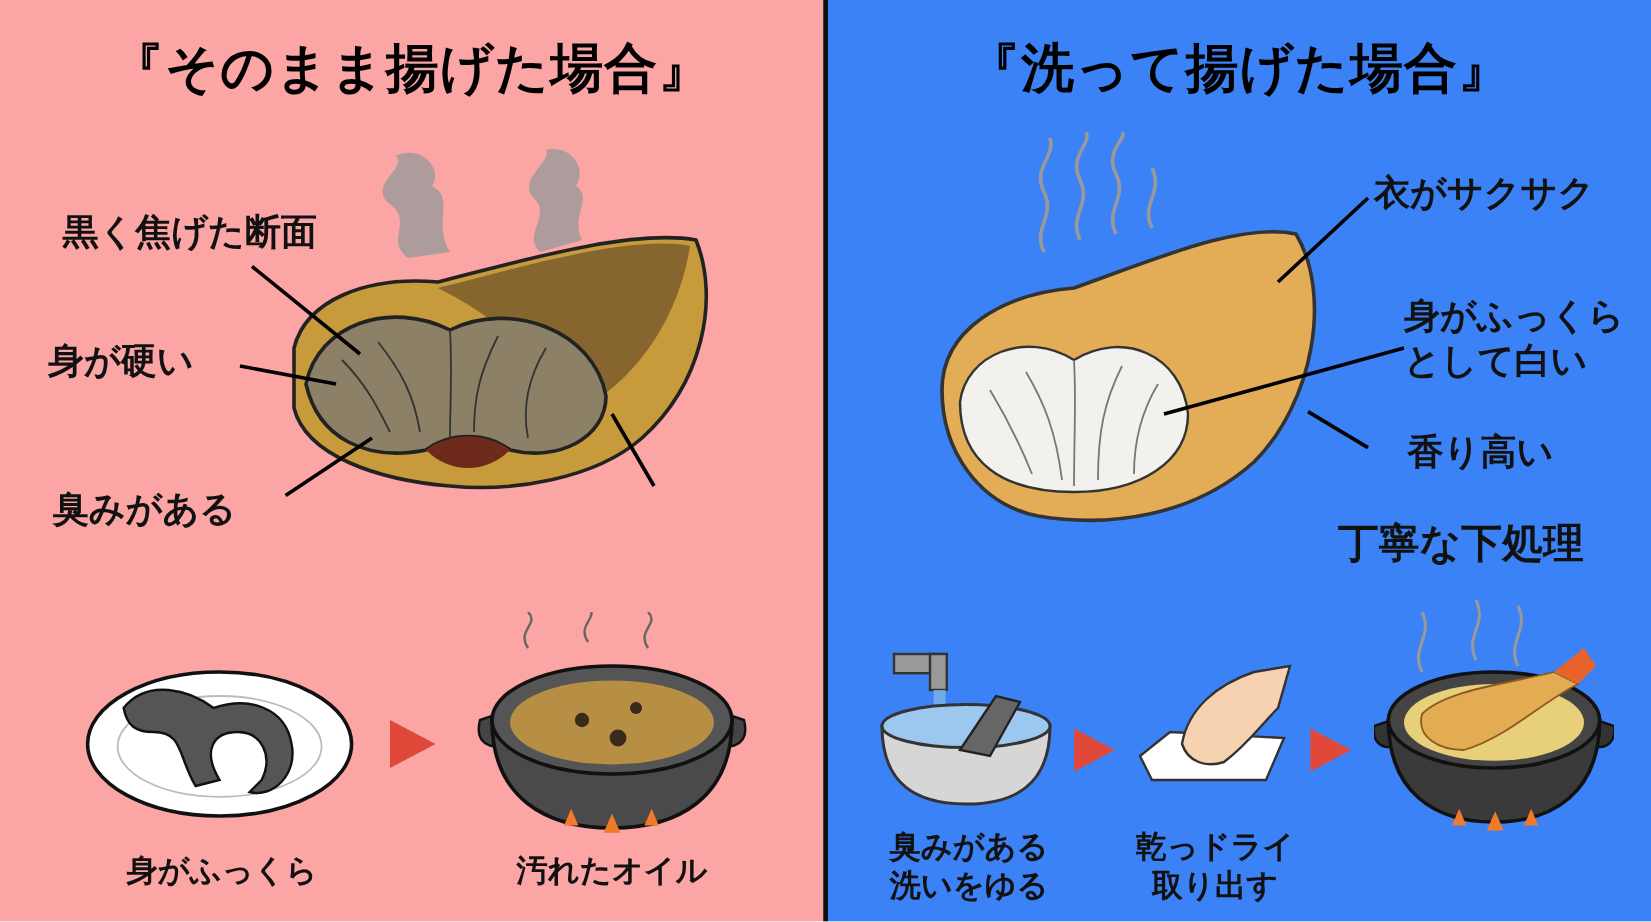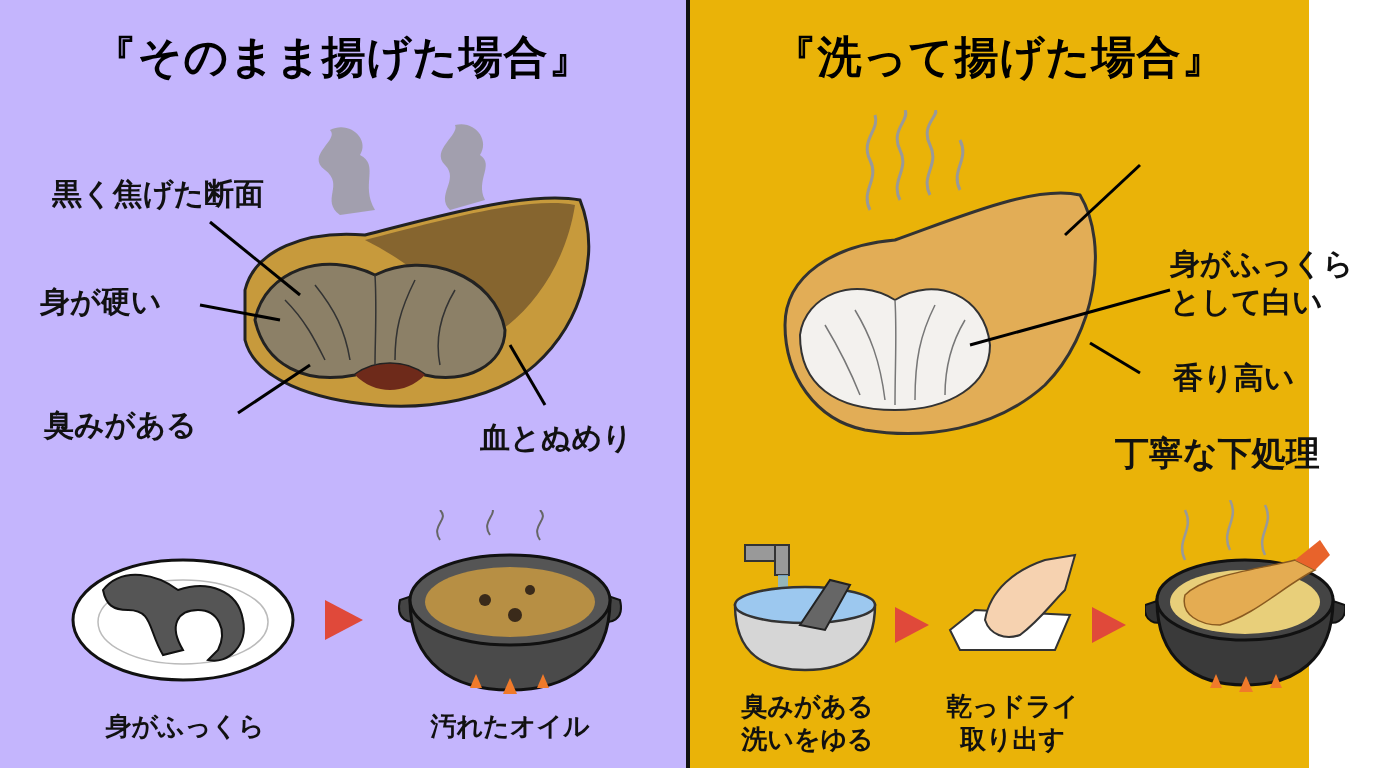--- a/index.html
+++ b/index.html
@@ -1,19 +1,19 @@
 <!DOCTYPE html>
 <html><head>
 <meta charset="utf-8">
 <style>
   html,body{margin:0;padding:0;}
   body{width:1376px;height:768px;position:relative;overflow:hidden;font-family:"DejaVu Sans","Liberation Sans",sans-serif;}
   .panel{position:absolute;top:0;height:768px;}
-  .left{left:0;width:686px;background:#c4b5fd;}
-  .right{left:690px;width:619px;background:#eab308;}
+  .left{left:0;width:686px;background:#fca5a5;}
+  .right{left:690px;width:686px;background:#3b82f6;}
   .divider{position:absolute;left:686px;top:0;width:4px;height:768px;background:#111;}
   .title{position:absolute;top:28px;left:0;width:100%;text-align:center;font-size:44px;font-weight:bold;color:#000;letter-spacing:1px;}
   .lbl{position:absolute;font-weight:bold;color:#111;font-size:30px;white-space:nowrap;line-height:1.2;}
   .cap{position:absolute;font-weight:bold;color:#111;font-size:26px;text-align:center;line-height:1.25;}
   svg{position:absolute;}
   .arrow{position:absolute;width:0;height:0;}
 </style>
 </head>
 <body>
 
@@ -44,21 +44,20 @@
       <line x1="210" y1="222" x2="300" y2="295"></line>
       <line x1="200" y1="305" x2="280" y2="320"></line>
       <line x1="238" y1="413" x2="310" y2="365"></line>
       <line x1="545" y1="405" x2="510" y2="345"></line>
     </g>
   </svg>
 
   <div class="lbl" style="left:52px;top:176px;">黒く焦げた断面</div>
   <div class="lbl" style="left:40px;top:284px;">身が硬い</div>
   <div class="lbl" style="left:44px;top:407px;text-align:center;">臭みがある</div>
-  <div class="lbl" style="left:480px;top:420px;">血とぬめり</div>
 
   <svg style="left:68px;top:550px" width="230" height="135" viewBox="0 0 230 135">
     <ellipse cx="115" cy="70" rx="110" ry="60" fill="#fff" stroke="#111" stroke-width="3"></ellipse>
     <ellipse cx="115" cy="72" rx="85" ry="42" fill="none" stroke="#bbb" stroke-width="1.5"></ellipse>
     <path d="M35 40 C55 15 90 25 110 40 C140 30 170 40 175 70 C180 95 160 115 140 110 L150 100 C160 80 150 60 130 60 C110 60 100 75 115 100 L95 105 C80 80 85 60 60 60 C45 60 38 55 35 40Z" fill="#555" stroke="#111" stroke-width="2"></path>
   </svg>
 
   <div class="arrow" style="left:325px;top:600px;border-left:38px solid #e0493a;border-top:20px solid transparent;border-bottom:20px solid transparent;"></div>
 
   <svg style="left:395px;top:510px" width="230" height="190" viewBox="0 0 230 190">
@@ -113,20 +112,21 @@
   </svg>
 
   <svg style="left:0;top:0" width="686" height="768">
     <g stroke="#000" stroke-width="3">
       <line x1="450" y1="165" x2="375" y2="235"></line>
       <line x1="480" y1="290" x2="280" y2="345"></line>
       <line x1="450" y1="373" x2="400" y2="343"></line>
     </g>
   </svg>
 
+  <div class="lbl" style="left:455px;top:144px;">衣がサクサク</div>
   <div class="lbl" style="left:480px;top:246px;">身がふっくら</div>
   <div class="lbl" style="left:480px;top:284px;">として白い</div>
   <div class="lbl" style="left:483px;top:360px;">香り高い</div>
   <div class="lbl" style="left:425px;top:433px;font-size:34px;">丁寧な下処理</div>
 
   <svg style="left:40px;top:535px" width="150" height="140" viewBox="0 0 150 140">
     <rect x="15" y="10" width="40" height="16" fill="#999" stroke="#333" stroke-width="2"></rect>
     <rect x="45" y="10" width="14" height="30" fill="#999" stroke="#333" stroke-width="2"></rect>
     <rect x="48" y="40" width="10" height="55" fill="#7fb6e6" opacity="0.8"></rect>
     <path d="M5 70 C5 120 35 135 75 135 C115 135 145 120 145 70Z" fill="#d6d6d6" stroke="#333" stroke-width="2.5"></path>

